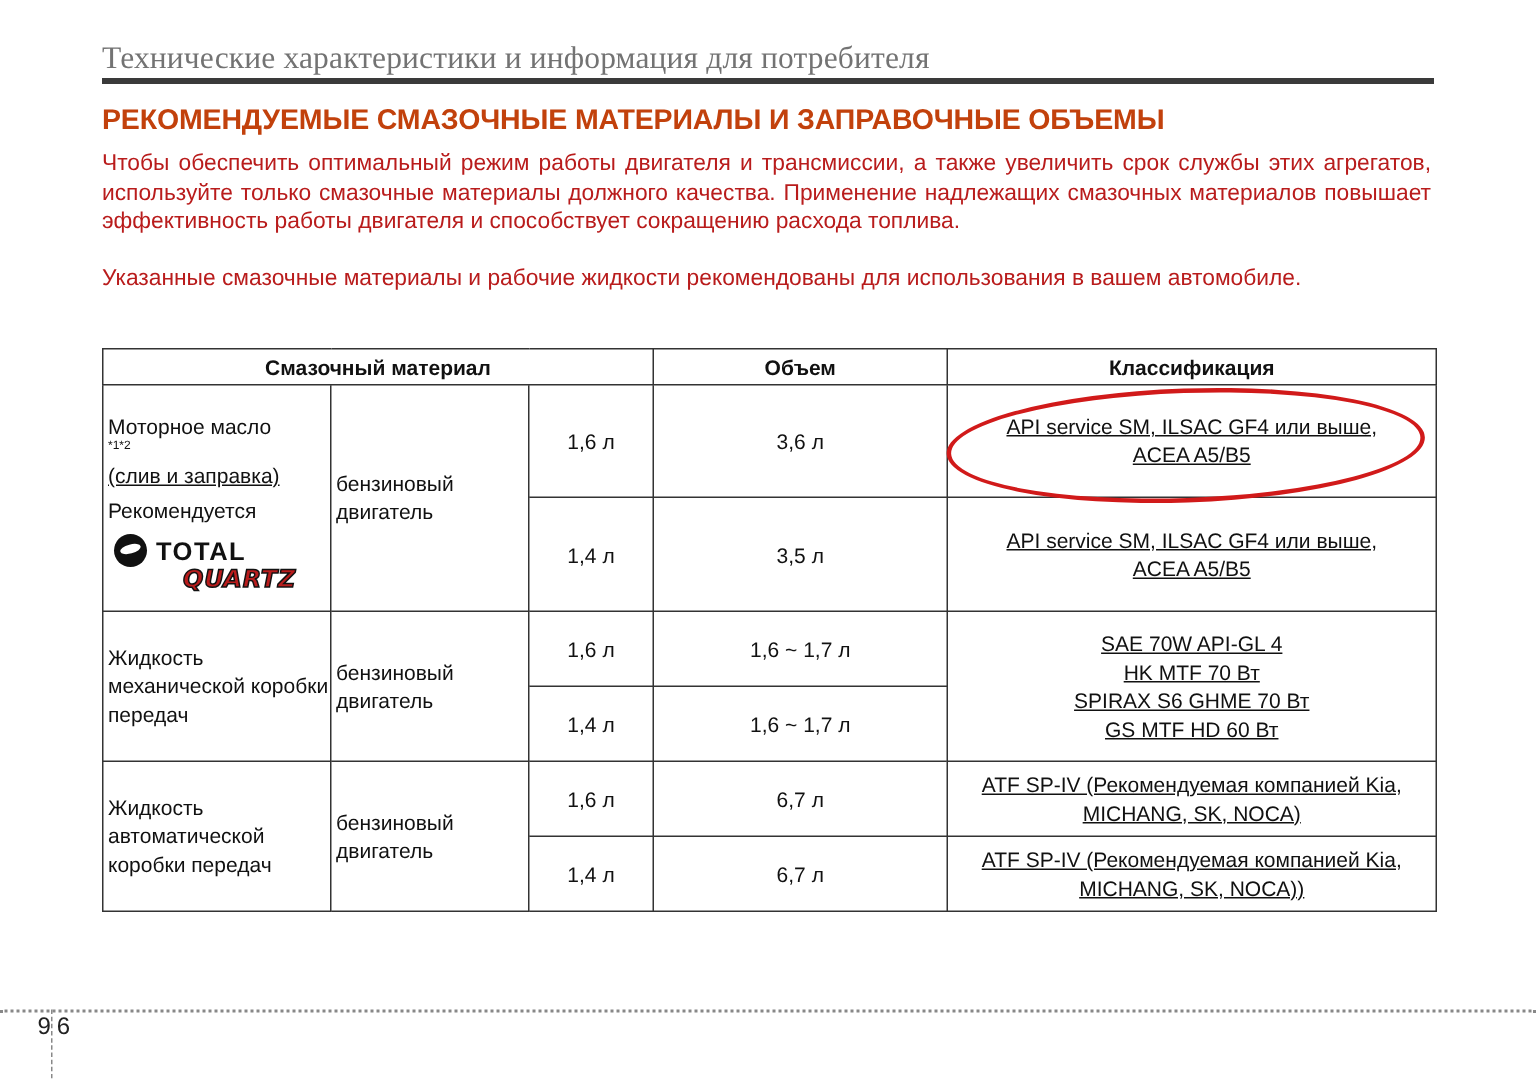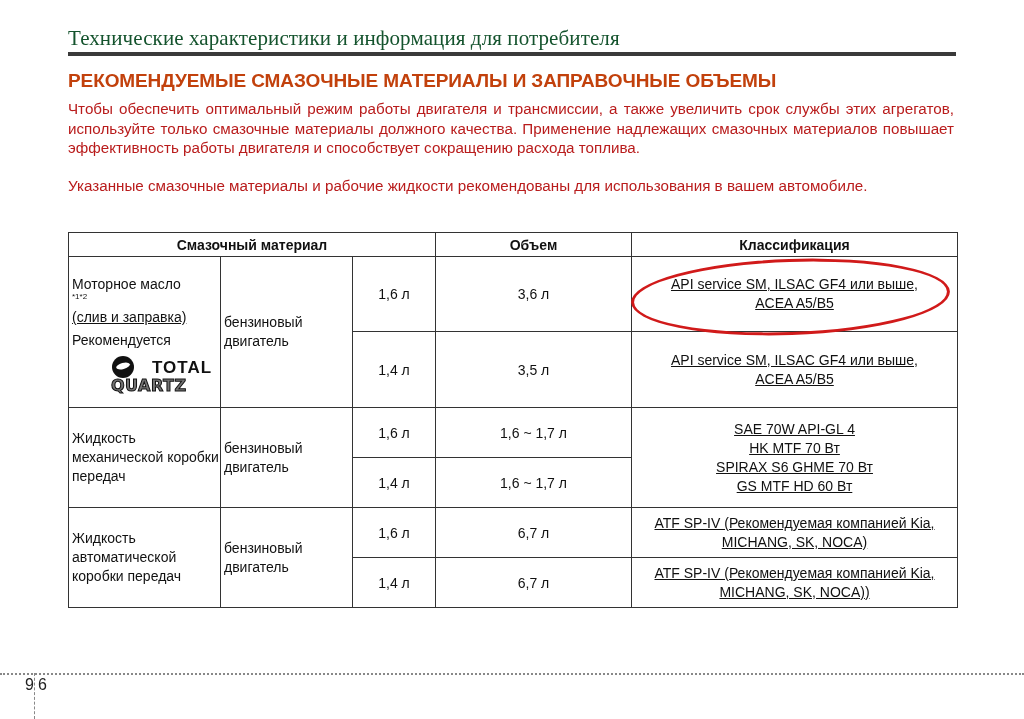--- a/index.html
+++ b/index.html
@@ -1,36 +1,36 @@
 <!DOCTYPE html>
 <html><head>
 <meta charset="utf-8">
 <style>
   html, body { margin:0; padding:0; background:#ffffff; }
   body { width:1024px; height:719px; position:relative; overflow:hidden; font-family:"Liberation Sans", sans-serif; color:#111; }
-  .header-text { position:absolute; left:68px; top:26px; font-family:"Liberation Serif", serif; font-size:21px; color:#14532d; letter-spacing:0.1px; }
+  .header-text { position:absolute; left:68px; top:26px; font-family:"Liberation Serif", serif; font-size:21px; color:#737373; letter-spacing:0.1px; }
   .header-bar { position:absolute; left:68px; top:52px; width:888px; height:4px; background:#3a3a3a; }
   .title { position:absolute; left:68px; top:70px; font-size:19px; font-weight:bold; letter-spacing:-0.1px; color:#c2410c; }
   .para { position:absolute; left:68px; width:886px; font-size:15.2px; line-height:19.5px; text-align:justify; color:#b91c1c; }
   .p1 { top:99px; }
   .p2 { top:176px; }
   table.spec { position:absolute; left:68px; top:232px; border-collapse:collapse; width:890px; font-size:14px; color:#111; }
   table.spec td, table.spec th { border:1.3px solid #333; padding:0; }
   table.spec th { height:23px; font-weight:bold; font-size:14px; text-align:center; }
   .c-name { width:148px; text-align:left; vertical-align:middle; padding-left:3px !important; line-height:19px; }
   .c-engine { width:128px; text-align:left; vertical-align:middle; padding-left:3px !important; line-height:19px; }
   .c-disp { width:82px; text-align:center; }
   .c-vol { width:195px; text-align:center; }
   .c-class { text-align:center; line-height:19px;text-decoration:underline; }
   .sup { font-size:8px; display:block; line-height:10px; margin-top:-2px; margin-bottom:6px; }
   .logo { margin-top:6px; margin-left:4px; position:relative; height:42px; }
-  .logo-total { display:flex; align-items:center; gap:18px; font-weight:bold; font-size:17px; letter-spacing:1px;margin-left:36px; }
+  .logo-total { display:flex; align-items:center; gap:6px; font-weight:bold; font-size:17px; letter-spacing:1px; }
   .logo-circle { width:22px; height:22px; border-radius:50%; background:#111; position:relative; }
   .logo-circle::after { content:""; position:absolute; left:4px; top:7px; width:14px; height:6px; background:#fff; border-radius:50%; transform:rotate(-15deg); }
-  .logo-quartz { position:absolute; left:35px; top:20px; font-weight:bold; font-size:16px; color:#737373; -webkit-text-stroke:1px #111; letter-spacing:0.5px; font-family:"DejaVu Sans", sans-serif; }
+  .logo-quartz { position:absolute; left:46px; top:20px; font-style:italic; font-weight:bold; font-size:16px; color:#b91c1c; -webkit-text-stroke:1px #111; letter-spacing:0.5px; font-family:"DejaVu Sans", sans-serif; }
   .circle-mark { position:absolute; left:631px; top:259px; width:313px; height:70px; border:3px solid #d11a1a; border-radius:50%/50%; transform:rotate(-2deg); pointer-events:none; }
   .footer-line { position:absolute; left:0; top:673px; width:1024px; border-top:2px dotted #888; }
   .page-num { position:absolute; left:25px; top:676px; font-size:16px; color:#222; letter-spacing:4px; }
   .page-vline { position:absolute; left:34px; top:673px; height:46px; border-left:1px dashed #888; }
 </style>
 </head>
 <body>
 
 <div class="header-text">Технические характеристики и информация для потребителя</div>
 <div class="header-bar"></div>

